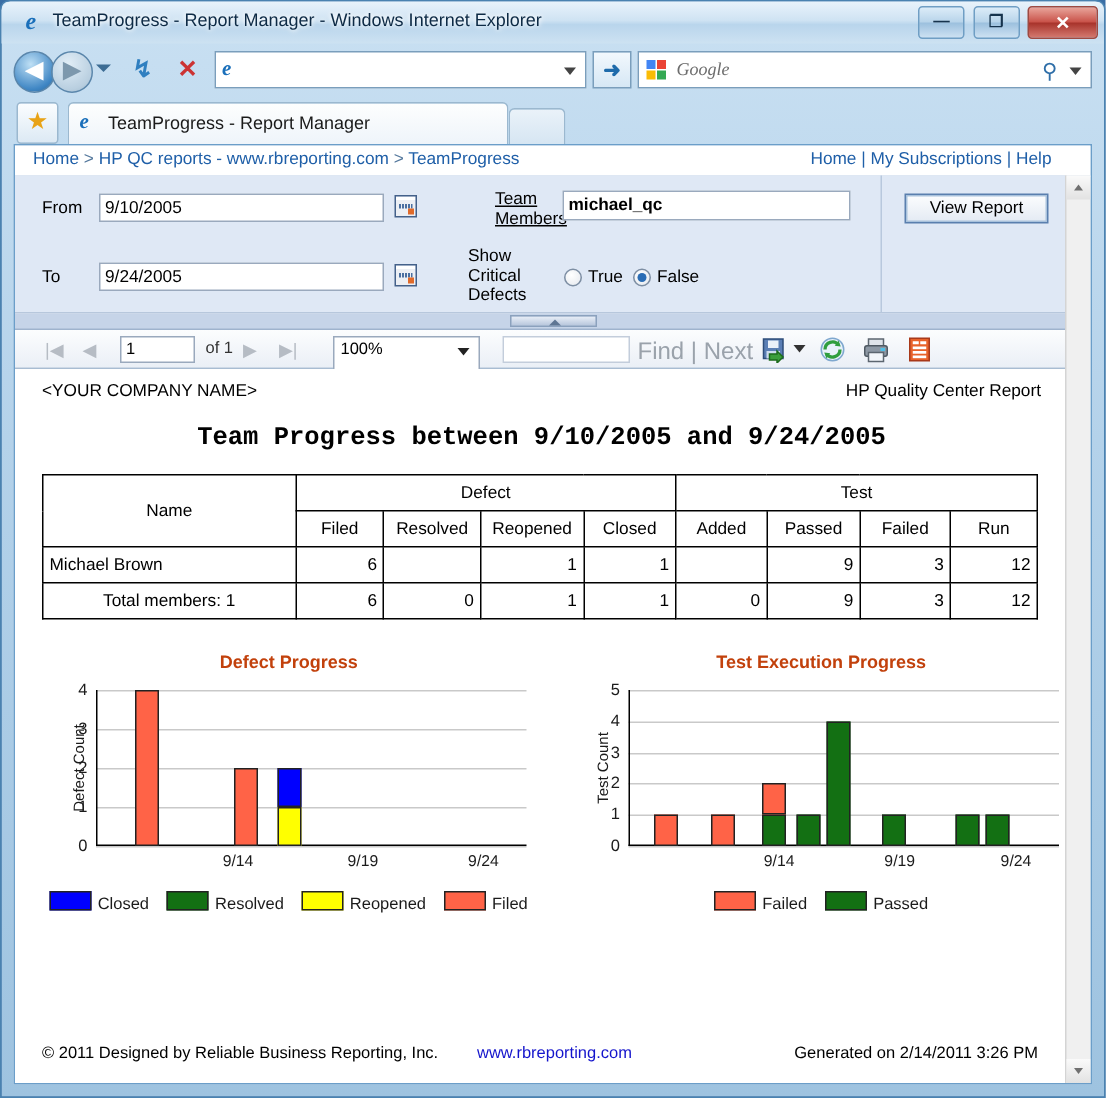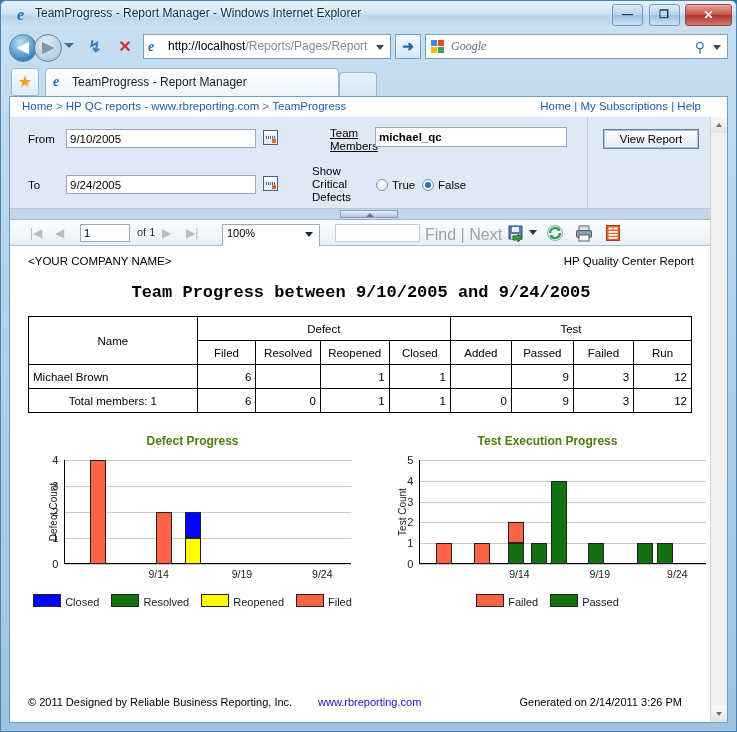--- a/index.html
+++ b/index.html
@@ -152,42 +152,42 @@
     font-size:17px;font-weight:bold;color:#000;font-family:Liberation Mono, monospace;}
   table.grid{position:absolute;left:18px;top:70px;border-collapse:collapse;
     width:664px;font-size:11.5px;color:#000;}
   table.grid td{border:1px solid #000;padding:2px 4px;height:19px;}
   .ctr{text-align:center;}
   .rt{text-align:right;}
   
   .chartbox{position:absolute;top:188px;width:345px;height:190px;}
   .c1{left:10px;} .c2{left:365px;}
   .ctitle{position:absolute;left:0;right:0;top:0;text-align:center;
-    font-size:12px;font-weight:bold;color:#4d7c0f;}
+    font-size:12px;font-weight:bold;color:#c2410c;}
   .plot{position:absolute;left:44px;top:26px;right:14px;height:104px;}
   .ylab{position:absolute;left:-40px;top:50%;font-size:10px;color:#1b1b1b;
     transform:translateY(-50%) rotate(-90deg);white-space:nowrap;}
   .gridline{position:absolute;left:0;right:0;height:1px;background:#c9c9c9;}
   .axisline{position:absolute;background:#000;}
   .ytick{position:absolute;right:102%;font-size:11px;color:#1b1b1b;
     transform:translateY(-50%);white-space:nowrap;}
   .xtick{position:absolute;top:108px;font-size:10.5px;color:#1b1b1b;
     transform:translateX(-50%);white-space:nowrap;}
   .bar{position:absolute;bottom:0;border:1px solid #222;box-sizing:border-box;}
   .legend{position:absolute;left:0;right:0;top:160px;text-align:center;
     font-size:11px;color:#1b1b1b;}
   .lgitem{display:inline-block;margin:0 6px;white-space:nowrap;vertical-align:middle;}
   .swatch{display:inline-block;width:26px;height:11px;border:1px solid #222;
     vertical-align:-1px;margin-right:4px;}
   
   .rfooter{position:absolute;left:18px;right:18px;bottom:10px;height:16px;
     font-size:11px;color:#000;}
   .rfooter .m{position:absolute;left:290px;top:0;}
   .rfooter .m a{color:#1414cc;cursor:pointer;}
-  .rfooter .r{position:absolute;right:12px;top:0;}
+  .rfooter .r{position:absolute;right:2px;top:0;}
   
   .vscroll{position:absolute;right:0;top:20px;bottom:0;width:17px;
     background:#f0f0f0;border-left:1px solid #d4d4d4;box-sizing:border-box;}
   .vsbtn{position:absolute;left:0;width:16px;height:16px;cursor:pointer;
     background:linear-gradient(180deg,#fafafa,#e2e2e2);}
   .vsbtn.up{top:0;} .vsbtn.dn{bottom:0;}
   .vsbtn::after{content:"";position:absolute;left:5px;top:6px;
     border-left:3px solid transparent;border-right:3px solid transparent;}
   .vsbtn.up::after{border-bottom:4px solid #707070;}
   .vsbtn.dn::after{border-top:4px solid #707070;}
@@ -212,21 +212,20 @@
         <div class="arrowglyph">◀</div>
       </div>
     <div class="navcircle navfwd">
         <div class="arrowglyph">▶</div>
       </div>
     <div class="histdrop"></div>
     <div class="iconbtn refreshbtn"><span>↯</span></div>
     <div class="iconbtn stopbtn"><span>✕</span></div>
     <div class="urlbox">
       <div class="urlicon">e</div>
-      <div class="urltext"><b>http://localhost</b><span>/Reports/Pages/Report</span></div>
       <div class="urldrop"></div>
     </div>
     <div class="gobtn"><span>➜</span></div>
     <div class="searchbox">
       <svg class="gicon" viewBox="0 0 16 16">
         <rect x="1" y="1" width="6" height="6" fill="#4285f4"></rect>
           <rect x="8" y="1" width="6" height="6" fill="#ea4335"></rect>
         <rect x="1" y="8" width="6" height="6" fill="#fbbc05"></rect>
           <rect x="8" y="8" width="6" height="6" fill="#34a853"></rect>
       </svg>

